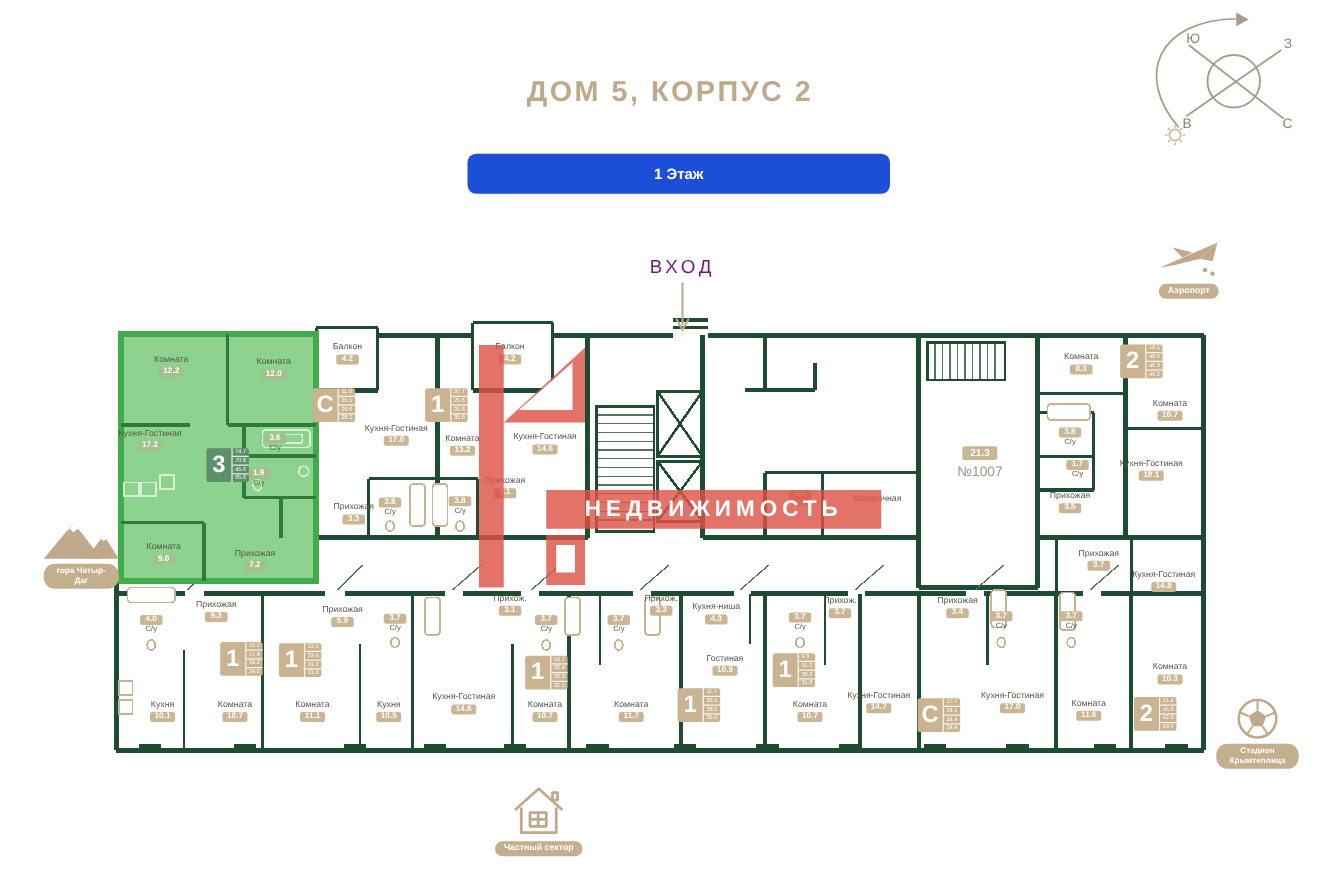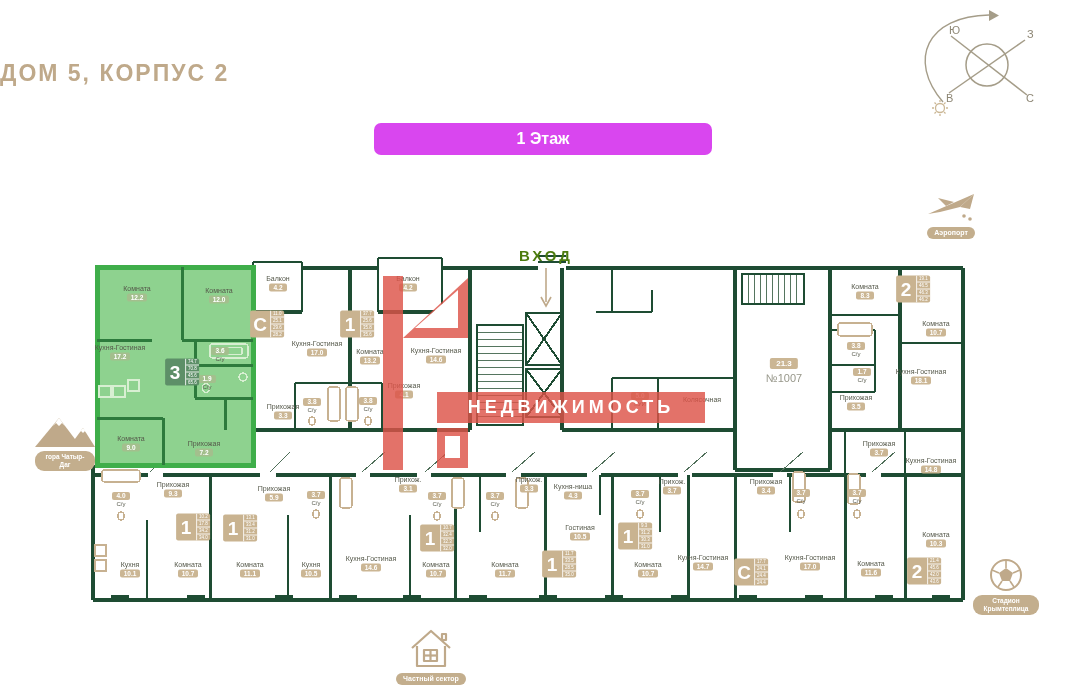--- a/index.html
+++ b/index.html
@@ -1,27 +1,27 @@
 <!DOCTYPE html>
 <html><head>
 <meta charset="utf-8">
 <style>
   html,body{margin:0;padding:0;}
   body{width:1072px;height:698px;position:relative;background:#fff;overflow:hidden;
        font-family:"Liberation Sans",sans-serif;}
   .abs{position:absolute;}
   
-  #page-title{left:0;right:0;top:60px;text-align:left;color:#bfa98a;font-size:23px;
+  #page-title{left:0;right:0;top:60px;text-align:center;color:#bfa98a;font-size:23px;
     font-weight:bold;letter-spacing:2px;z-index:6;}
-  #floor-btn{left:374px;top:123px;width:338px;height:32px;background:#d946ef;border:none;
-    border-radius:7px;color:#fff;font-size:16px;font-weight:bold;z-index:6;cursor:pointer;
+  #floor-btn{left:374px;top:123px;width:338px;height:32px;background:#1d4ed8;border:none;
+    border-radius:7px;color:#fff;font-size:12px;font-weight:bold;z-index:6;cursor:pointer;
     font-family:"Liberation Sans",sans-serif;}
   
   #entrance{left:506px;top:205px;width:80px;text-align:center;z-index:6;}
-  #entrance .t{color:#4d7c0f;font-size:15px;font-weight:bold;letter-spacing:3px;margin-top:42px;}
+  #entrance .t{color:#701a75;font-size:15px;font-weight:normal;letter-spacing:3px;}
   
   #plan-svg{left:0;top:0;z-index:1;}
   #labels{left:0;top:0;width:1072px;height:698px;z-index:2;pointer-events:none;}
   .room{position:absolute;transform:translate(-50%,-50%);text-align:center;width:62px;
     font-size:7px;line-height:8px;color:#55584a;}
   .room .rarea{display:inline-block;background:#cbb694;color:#fff;font-size:6.5px;
     font-weight:bold;line-height:8px;padding:0 4px;border-radius:2px;margin-top:1px;}
   .room.hl .rarea{background:#a3bf8d;}
   .room.flip{font-size:6px;line-height:7px;}
   .room.flip .rarea{margin:0 0 1px 0;}

